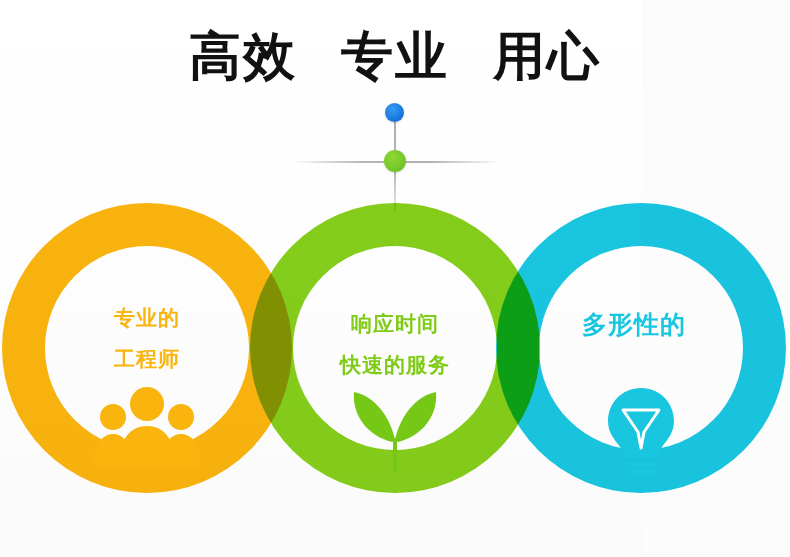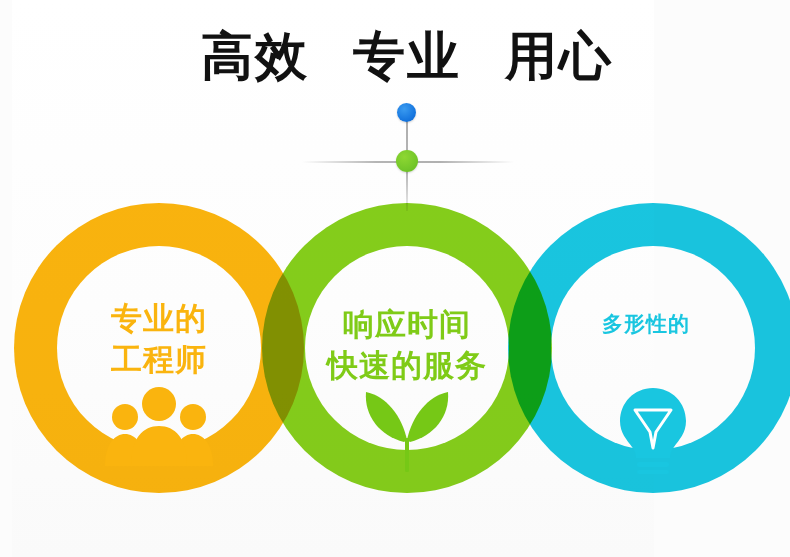--- a/index.html
+++ b/index.html
@@ -10,21 +10,21 @@
     width: 790px;
     height: 557px;
     background: #fcfcfc;
     font-family: "DejaVu Sans", "Liberation Sans", sans-serif;
     overflow: hidden;
     position: relative;
   }
 
   #infographic {
     position: absolute;
-    left: 12px; top: 0;
+    left: 0; top: 0;
     width: 642px;
     height: 557px;
     background: linear-gradient(180deg, #ffffff 0%, #fdfdfd 55%, #fafafa 100%);
   }
 
   
   .headline {
     position: absolute;
     left: 0;
     top: 26px;
@@ -110,32 +110,32 @@
   #ring-orange { left: 2px;   background: #fab40e; }
   #ring-green  { left: 250px; background: #85ce1b; }
   #ring-cyan   { left: 496px; background: #19c6e0; }
 
   
   .ring-text {
     position: absolute;
     top: 298px;
     width: 290px;
     text-align: center;
-    font-size: 31px;
+    font-size: 21px;
     font-weight: bold;
     line-height: 41px;
     letter-spacing: 1px;
     white-space: nowrap;
     font-family: "DejaVu Sans", "Liberation Sans", sans-serif;
     pointer-events: none;
   }
   .ring-text .l { display: block; }
   #text-orange { left: 2px;   color: #fab40e; }
   #text-green  { left: 250px; color: #7fcb17; top: 304px; }
-  #text-cyan   { left: 489px; color: #19c6e0; top: 304px; font-size: 21px; }
+  #text-cyan   { left: 489px; color: #19c6e0; top: 304px; font-size: 25px; }
 
   
   .icon-wrap {
     position: absolute;
     top: 386px;
     width: 290px;
     height: 90px;
     text-align: center;
     pointer-events: none;
   }

